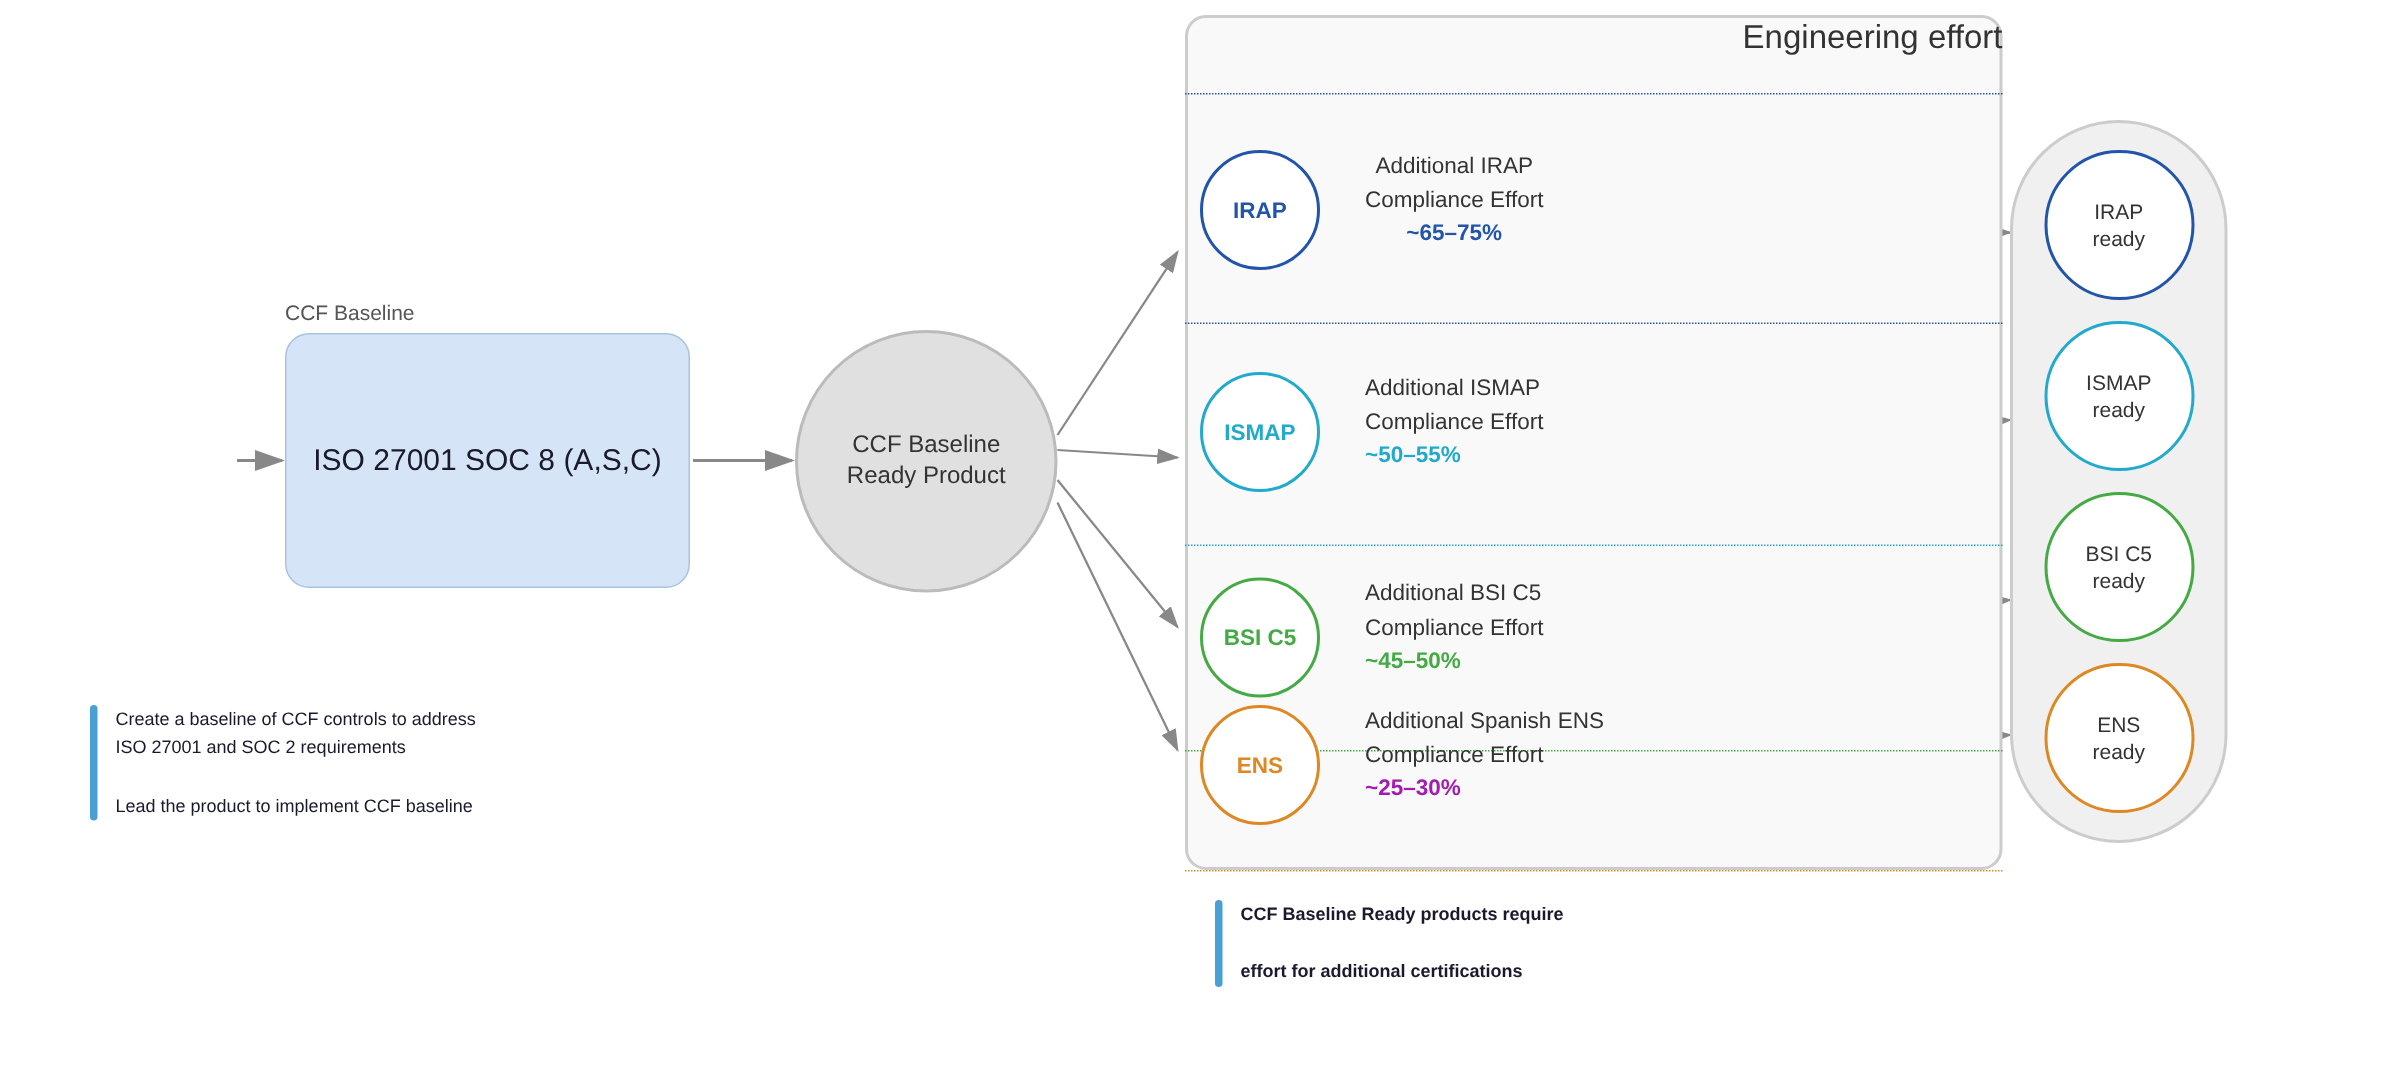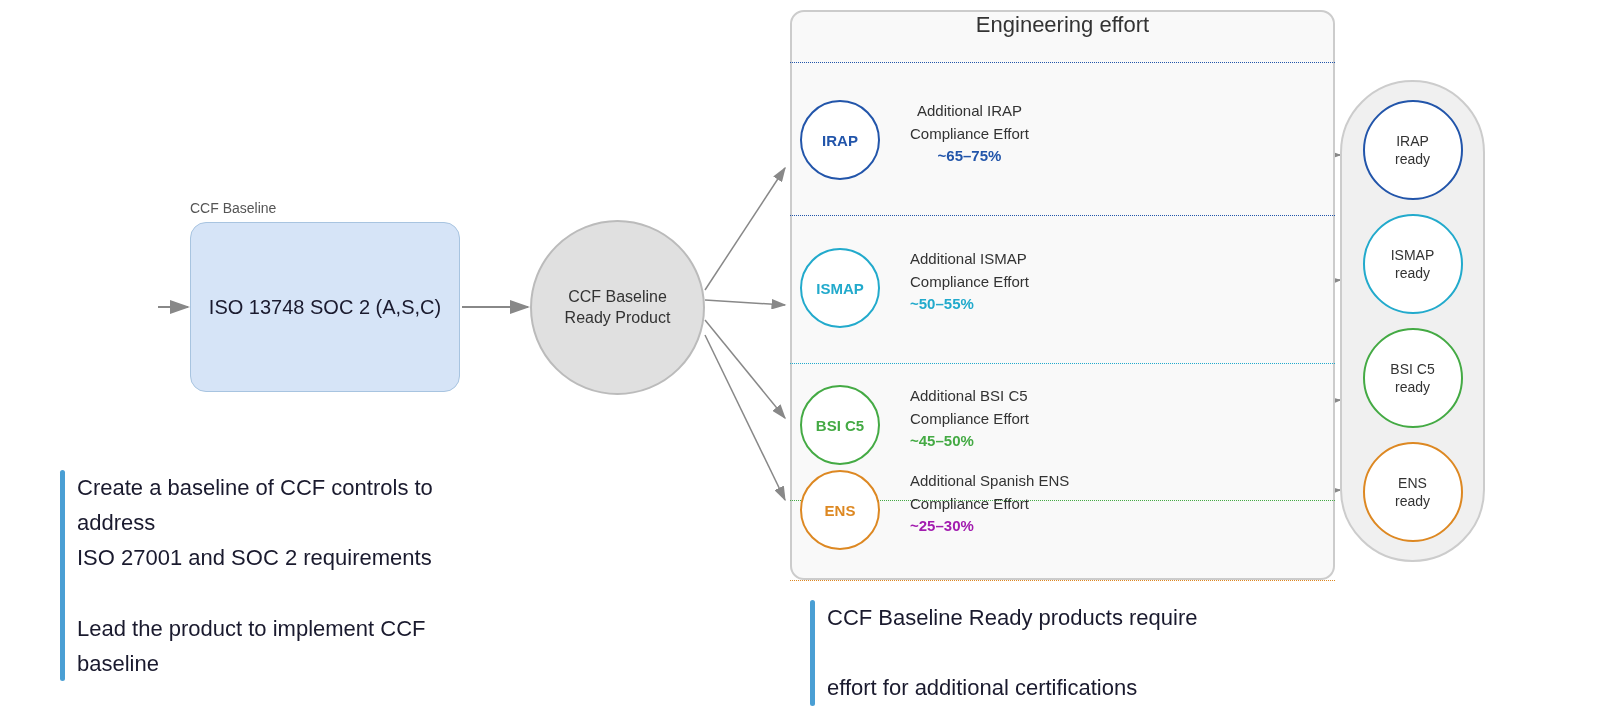--- a/index.html
+++ b/index.html
@@ -96,21 +96,21 @@
       height: 570px;
       border-radius: 14px;
       border: 2px solid #ccc;
       background: #f9f9f9;
     }
     .engineering-title {
       position: absolute;
       left: 790px;
       top: 12px;
       width: 545px;
-      text-align: center;
+      text-align: right;
       font-size: 22px;
       color: #333;
       font-weight: 400;
     }
 
     
     .dotted-line {
       position: absolute;
       left: 790px;
       width: 545px;
@@ -164,21 +164,21 @@
       display: flex;
       gap: 12px;
     }
     .note-bar {
       width: 5px;
       border-radius: 3px;
       background: #4a9fd4;
       flex-shrink: 0;
     }
     .note-text {
-      font-size: 22px;
+      font-size: 12px;
       color: #1a1a2e;
       line-height: 1.6;
     }
 
     
     .arrows-svg {
       position: absolute;
       top: 0;
       left: 0;
       width: 1600px;
@@ -217,21 +217,21 @@
 
     <line x1="1080" y1="420" x2="1340" y2="400" stroke="#888" stroke-width="1.5" marker-end="url(#arrowhead)"></line>
 
     <line x1="1080" y1="505" x2="1340" y2="490" stroke="#888" stroke-width="1.5" marker-end="url(#arrowhead)"></line>
   </svg>
 
 
   <div class="ccf-baseline-label">CCF Baseline</div>
 
   <div class="ccf-baseline-box">
-    <span class="ccf-baseline-text">ISO 13748   SOC 2 (A,S,C)</span>
+    <span class="ccf-baseline-text">ISO 27001   SOC 8 (A,S,C)</span>
   </div>
 
   <div class="ccf-ready-circle">
     <span>CCF Baseline<br>Ready Product</span>
   </div>
 
   <div class="engineering-box"></div>
   <div class="engineering-title">Engineering effort</div>
 
   <div class="dotted-line" style="top: 62px; border-color: #2255aa;"></div>
@@ -292,21 +292,21 @@
 
   <div class="note-block" style="left: 60px; top: 470px; max-width: 430px;">
     <div class="note-bar"></div>
     <div class="note-text">
       <span>Create a baseline of CCF controls to address</span><br>
       <span>ISO 27001 and SOC 2 requirements</span><br><br>
       <span>Lead the product to implement CCF baseline</span>
     </div>
   </div>
 
-  <div class="note-block" style="left: 810px; top: 600px; max-width: 500px;">
+  <div class="note-block" style="left: 810px; top: 600px; max-width: 500px; font-weight: bold;">
     <div class="note-bar"></div>
     <div class="note-text">
       <span>CCF Baseline Ready products require</span><br>
       <br>
       <span>effort for additional certifications</span>
     </div>
   </div>
 
 </div>
 

